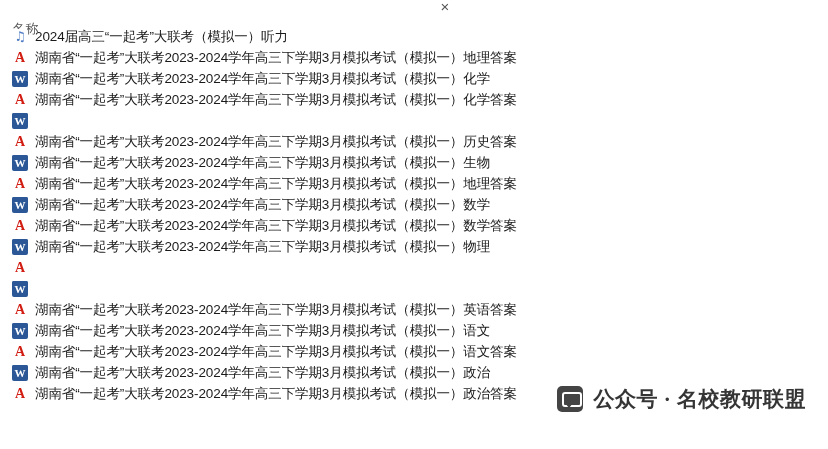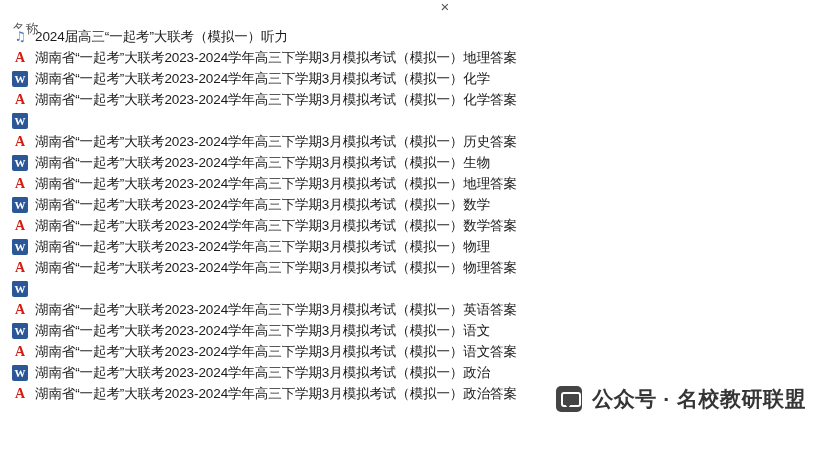--- a/index.html
+++ b/index.html
@@ -149,20 +149,21 @@
     border-left: 4px solid transparent;
     border-right: 4px solid transparent;
     border-top: 5px solid #3b3b3b;
   }
   .watermark .wm-text {
     font-size: 21px;
     font-weight: bold;
     color: #2b2b2b;
     letter-spacing: 0.5px;
     white-space: nowrap;
+    font-family: Liberation Serif, serif;
   }
   .bottom-pad {
     position: absolute;
     left: 0; bottom: 0;
     width: 828px; height: 10px;
     background: #ffffff;
   }
 </style>
 </head>
 <body>
@@ -212,21 +213,20 @@
       <div class="row">
         <span class="icon icon-pdf"></span>
         <span class="label">湖南省“一起考”大联考2023-2024学年高三下学期3月模拟考试（模拟一）数学答案</span>
       </div>
       <div class="row">
         <span class="icon icon-word"></span>
         <span class="label">湖南省“一起考”大联考2023-2024学年高三下学期3月模拟考试（模拟一）物理</span>
       </div>
       <div class="row">
         <span class="icon icon-pdf"></span>
-        <span class="label">湖南省“一起考”大联考2023-2024学年高三下学期3月模拟考试（模拟一）物理答案</span>
       </div>
       <div class="row">
         <span class="icon icon-word"></span>
       </div>
       <div class="row">
         <span class="icon icon-pdf"></span>
         <span class="label">湖南省“一起考”大联考2023-2024学年高三下学期3月模拟考试（模拟一）英语答案</span>
       </div>
       <div class="row">
         <span class="icon icon-word"></span>

